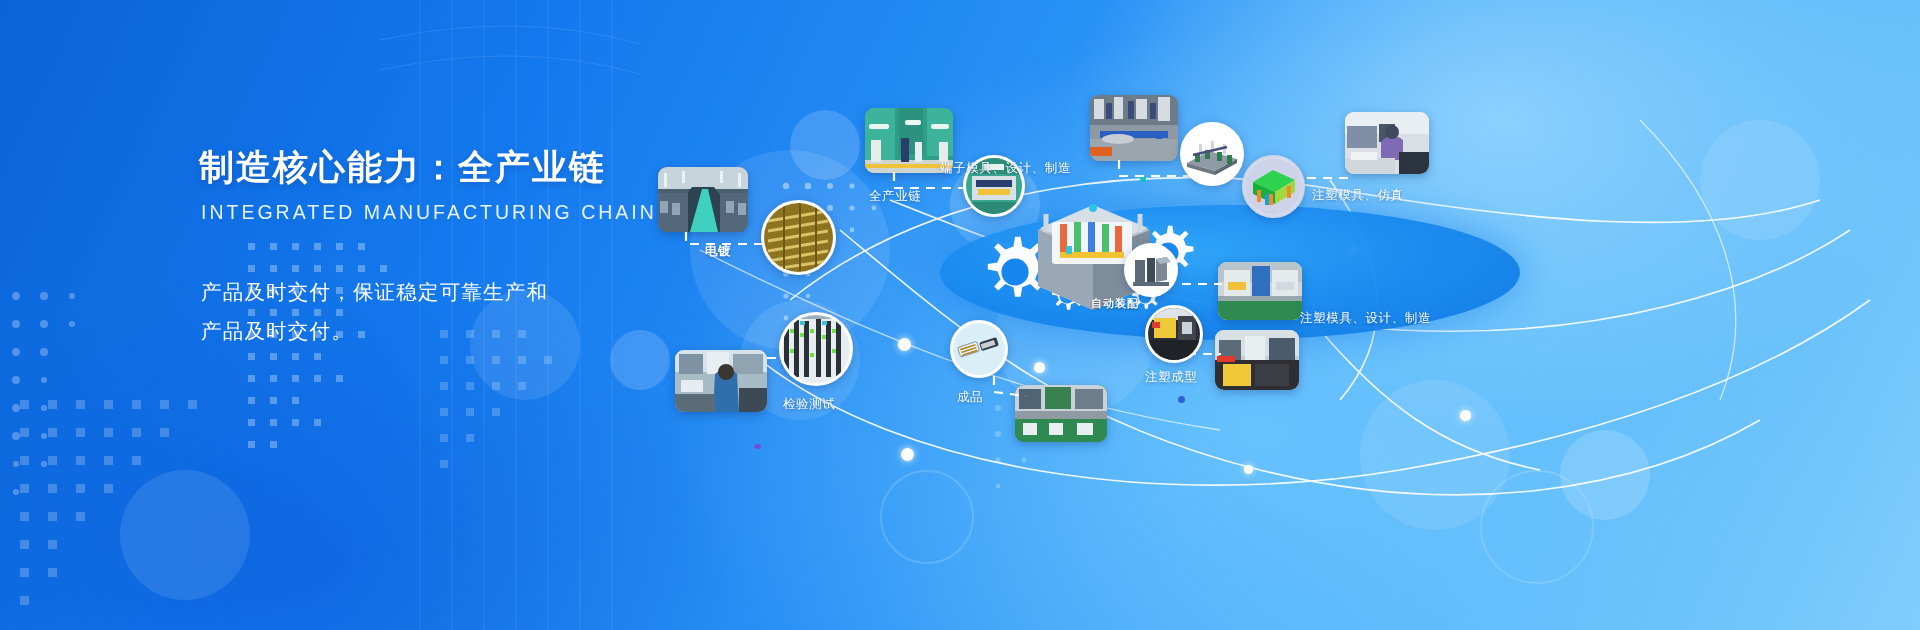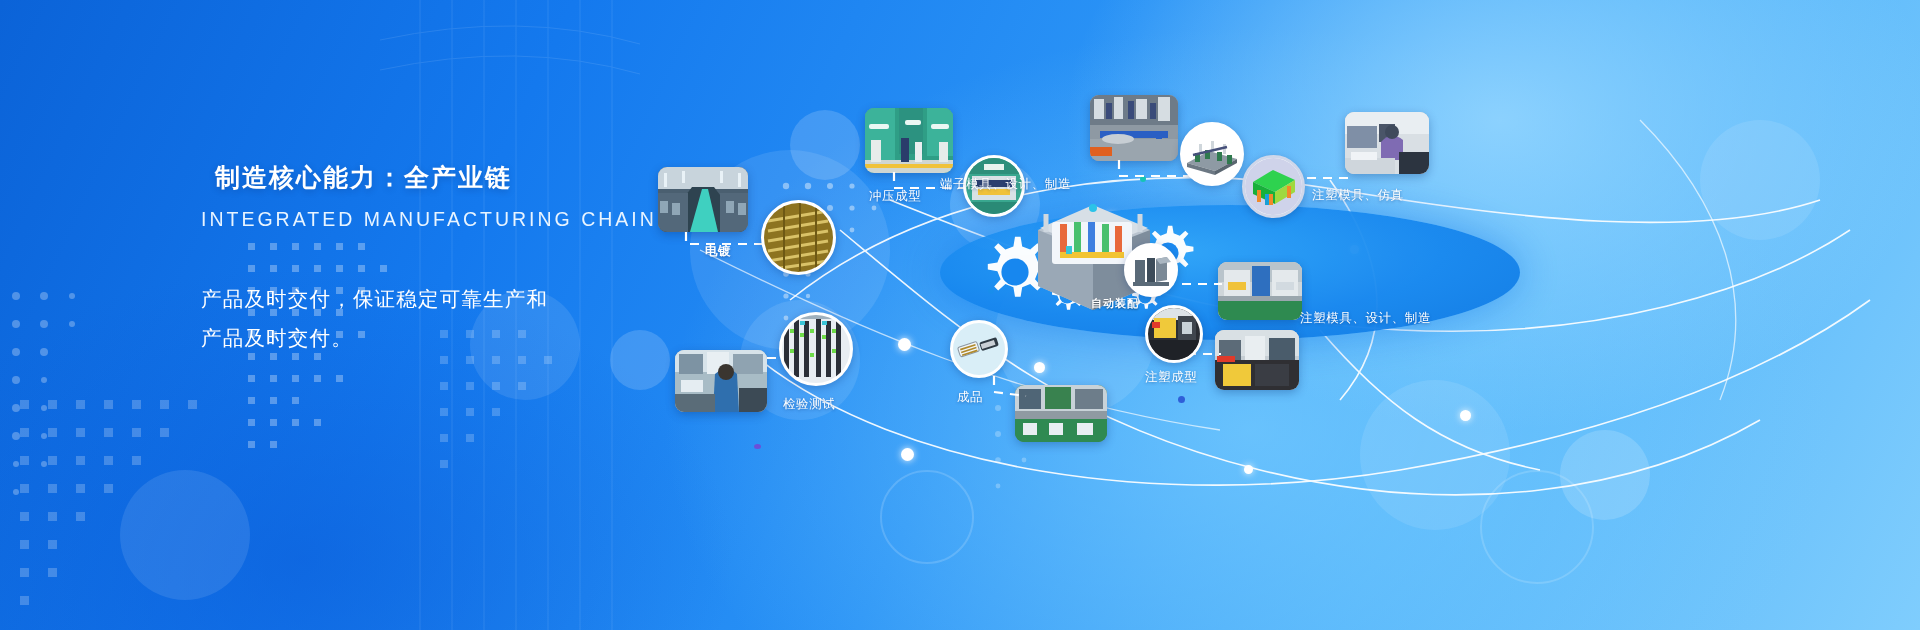--- a/index.html
+++ b/index.html
@@ -23,22 +23,22 @@
   .bokeh{position:absolute;border-radius:50%;background:rgba(255,255,255,.10);}
   .bokeh.b2{background:rgba(255,255,255,.16);}
   .bokeh.ring{background:transparent;border:2px solid rgba(255,255,255,.16);}
 
   .dotfield{position:absolute;}
   .sqfield{position:absolute;}
 
   
   .copy{position:absolute;left:199px;top:146px;width:420px;}
   .headline{
-    color:#fff;font-size:25px;font-weight:bold;letter-spacing:2px;
-    margin:16px;line-height:1.2;text-shadow:0 2px 6px rgba(0,30,90,.25);
+    color:#fff;font-size:35px;font-weight:bold;letter-spacing:2px;
+    margin:0;line-height:1.2;text-shadow:0 2px 6px rgba(0,30,90,.25);
   }
   .subhead{
     color:#e8f4ff;font-size:19.5px;letter-spacing:3.0px;margin:13px 0 0 2px;
     font-weight:400;white-space:nowrap;
   }
   .body-copy{margin:48px 0 0 2px;}
   .body-copy p{
     color:#ffffff;font-size:20.5px;line-height:1.92;margin:0;letter-spacing:1.2px;
     max-width:352px;
   }
@@ -445,21 +445,21 @@
             <rect x="74" y="34" width="9" height="20"></rect>
           </g>
         <rect x="36" y="30" width="8" height="24" fill="#2a3d6b"></rect>
         <rect x="50" y="34" width="7" height="20" fill="#e9eef0"></rect>
         <rect x="0" y="56" width="88" height="4" fill="#f0c23a"></rect>
       </svg>
     </div>
     <svg class="dashline" style="left:250px;top:168px;" width="114" height="30">
       <path d="M4 4 L4 20 L110 20" stroke="#ffffff" stroke-width="2.2" fill="none" stroke-dasharray="9 7"></path>
     </svg>
-    <div class="label" style="left:229px;top:188px;">冲压成型</div>
+    <div class="label" style="left:229px;top:188px;">全产业链</div>
 
     <div class="circle-node" style="left:323px;top:155px;width:56px;height:56px;">
       <svg width="56" height="56" viewBox="0 0 56 56">
         <rect width="56" height="56" fill="#39a78f"></rect>
         <rect x="0" y="0" width="56" height="16" fill="#2e8f7b"></rect>
         <rect x="6" y="18" width="44" height="24" fill="#d8e2e6"></rect>
         <rect x="10" y="22" width="36" height="7" fill="#2b3f6f"></rect>
         <rect x="12" y="31" width="32" height="6" fill="#f0c23a"></rect>
         <rect x="0" y="44" width="56" height="12" fill="#2a8a76"></rect>
         <rect x="18" y="6" width="20" height="6" fill="#e8f3ee"></rect>
@@ -485,21 +485,21 @@
         <rect x="14" y="43" width="6" height="16" fill="#2a5fc4"></rect>
         <rect x="66" y="43" width="6" height="16" fill="#2a5fc4"></rect>
         <rect x="0" y="44" width="88" height="22" fill="#9aa5ae"></rect>
         <ellipse cx="28" cy="44" rx="16" ry="5" fill="#c7ced4"></ellipse>
         <rect x="0" y="52" width="22" height="9" fill="#e0601f"></rect>
       </svg>
     </div>
     <svg class="dashline" style="left:475px;top:156px;" width="120" height="30">
       <path d="M4 4 L4 20 L116 20" stroke="#ffffff" stroke-width="2.2" fill="none" stroke-dasharray="9 7"></path>
     </svg>
-    <div class="label" style="left:300px;top:160px;margin-top:16px;">端子模具、设计、制造</div>
+    <div class="label" style="left:300px;top:160px;">端子模具、设计、制造</div>
 
     <div class="circle-node" style="left:540px;top:122px;width:58px;height:58px;">
       <svg width="58" height="58" viewBox="0 0 58 58">
         <rect width="58" height="58" fill="#ffffff"></rect>
         <path d="M4 38 L26 26 L54 34 L32 46 Z" fill="#8e9aa4"></path>
         <path d="M4 38 L32 46 L32 50 L4 42 Z" fill="#6c7883"></path>
         <path d="M32 46 L54 34 L54 38 L32 50 Z" fill="#5a6670"></path>
         <g fill="#2f7a4e">
             <rect x="12" y="28" width="5" height="9"></rect>
             <rect x="22" y="25" width="5" height="9"></rect>

